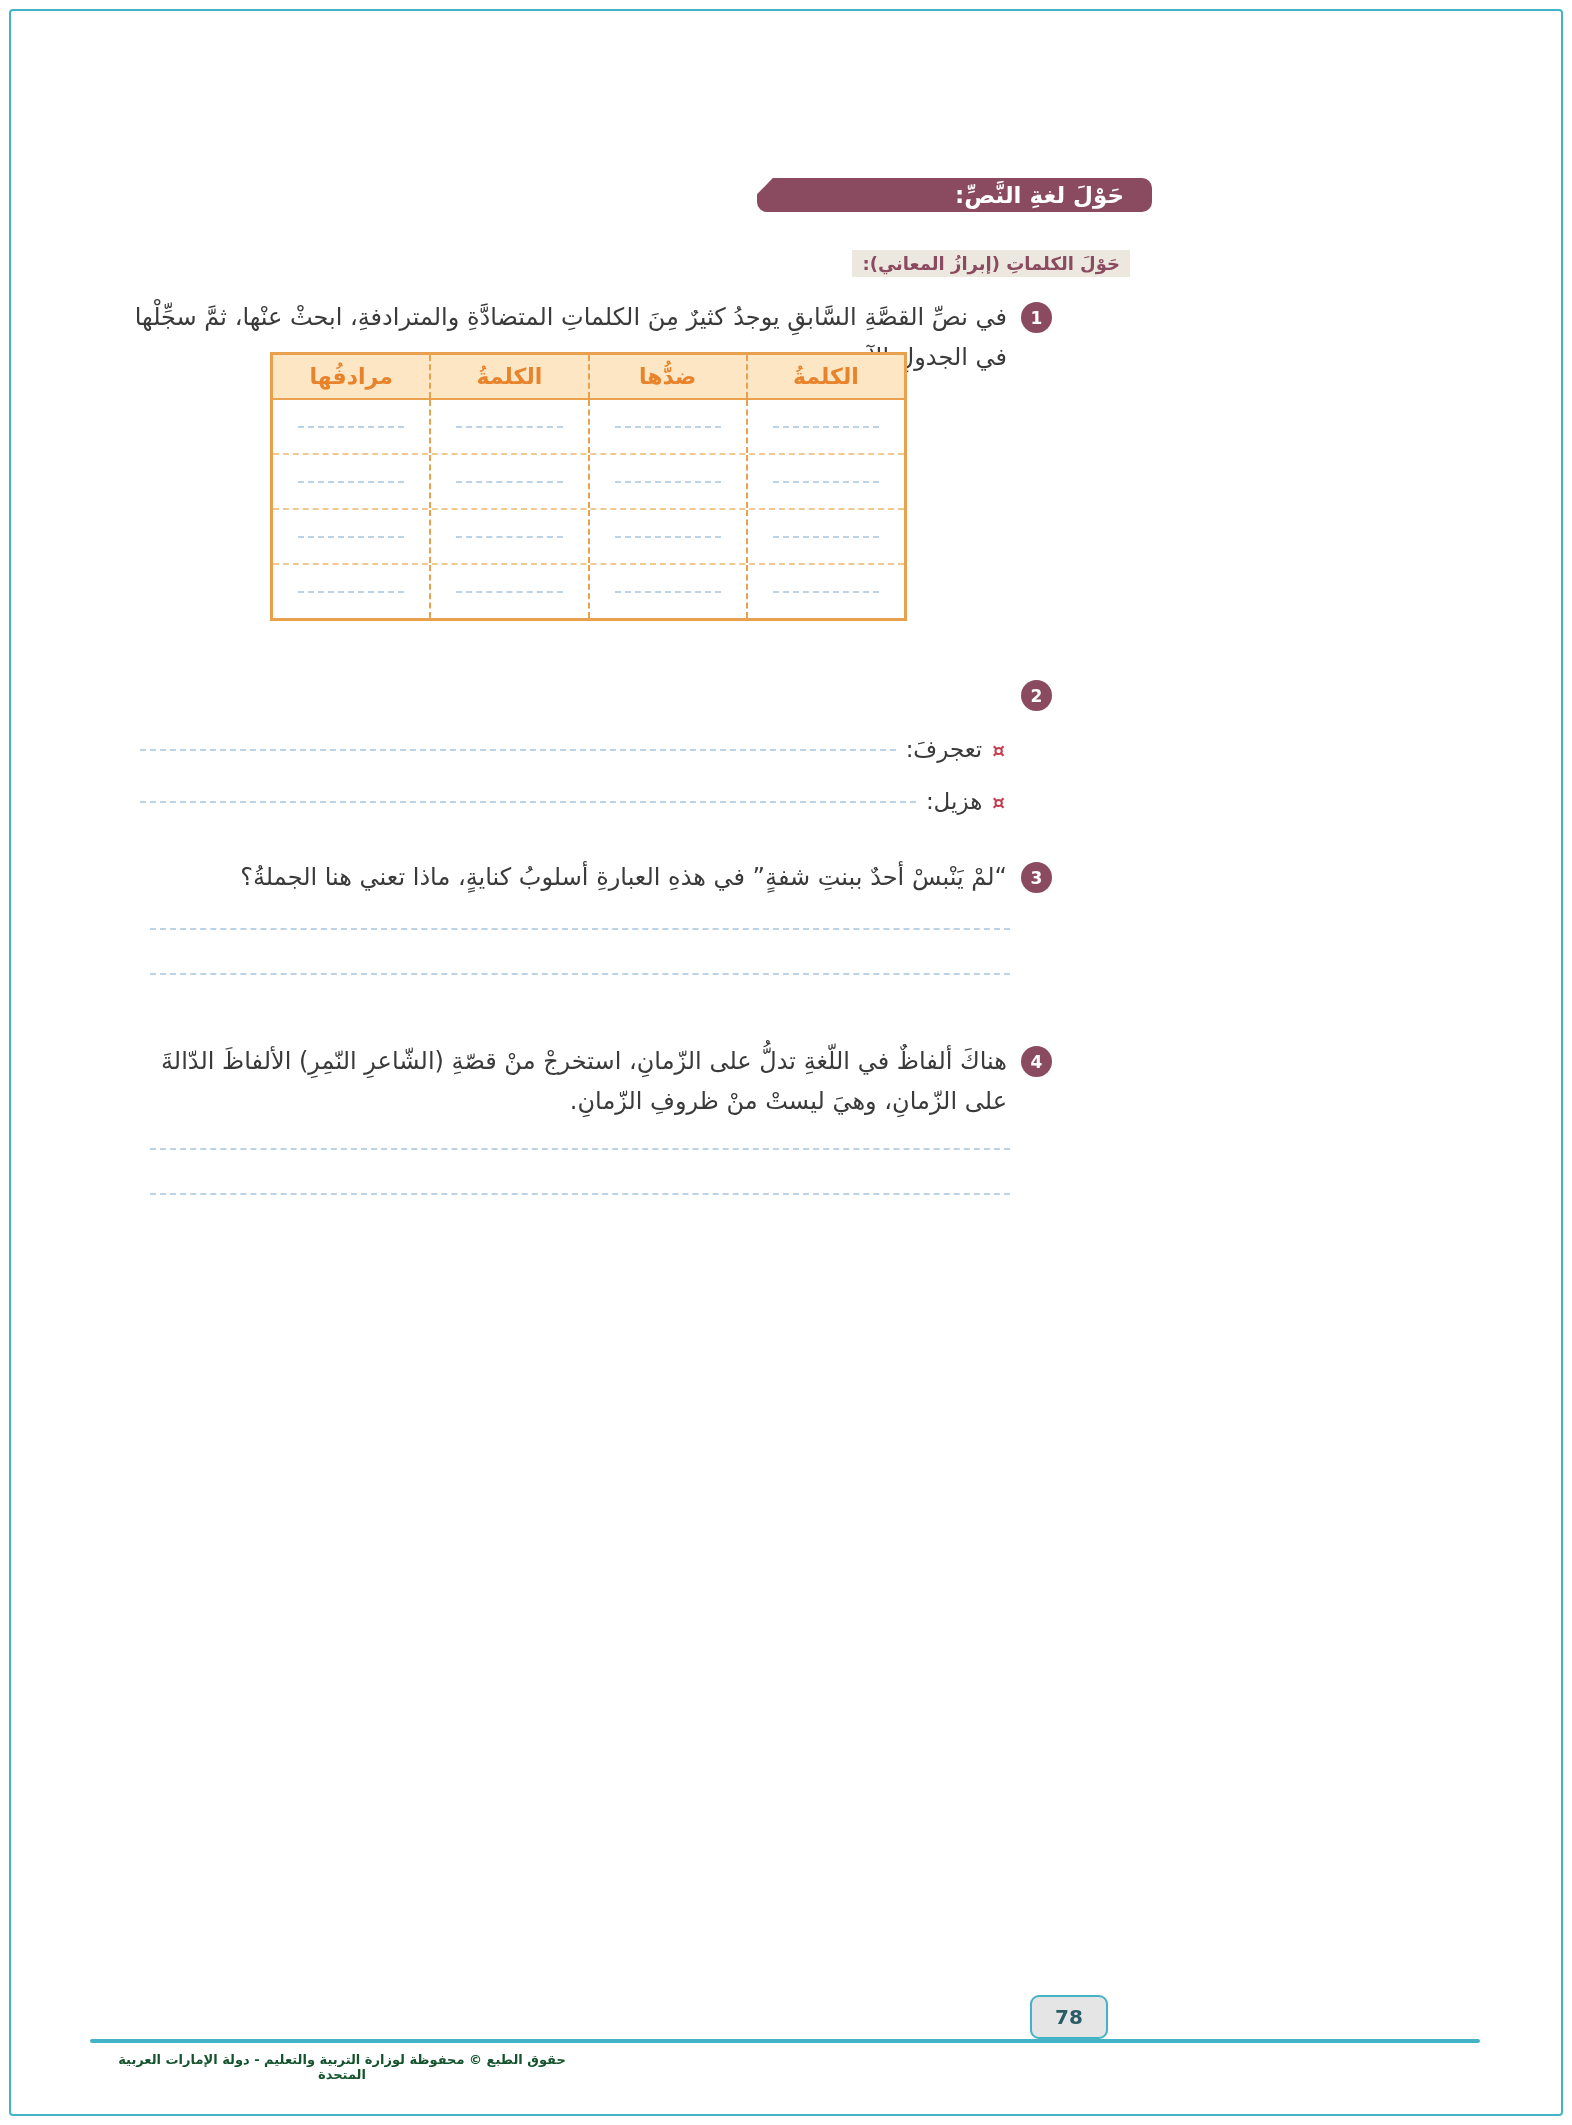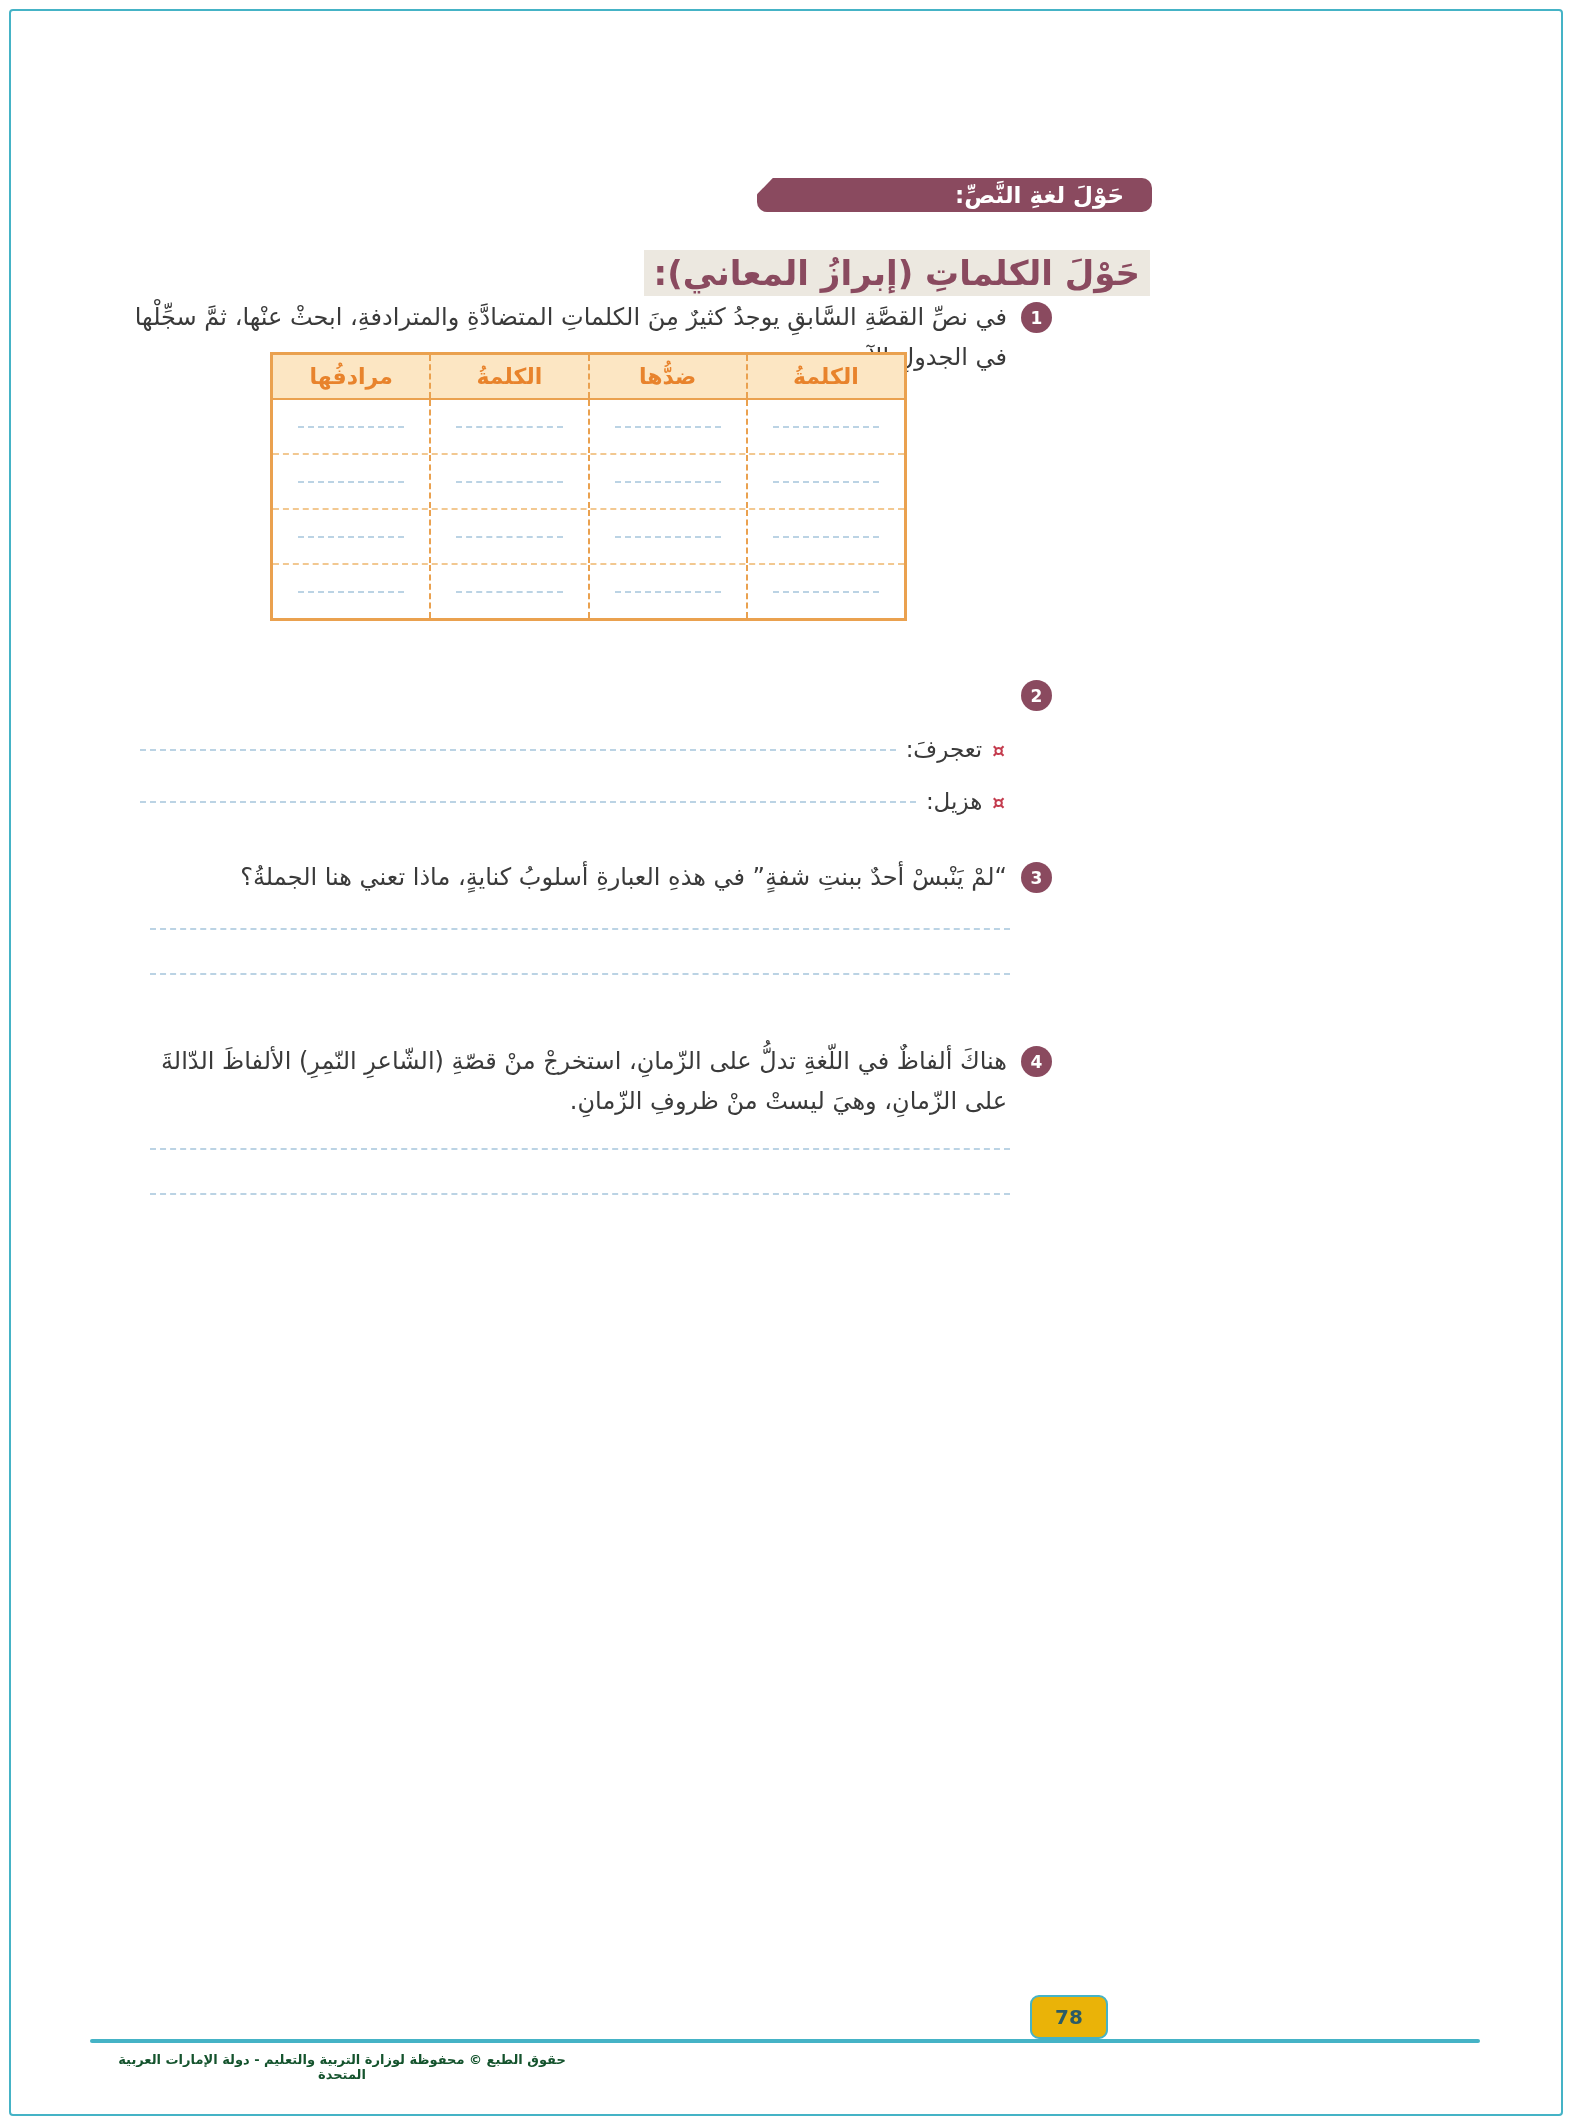--- a/index.html
+++ b/index.html
@@ -19,22 +19,22 @@
   .lesson-label { position:absolute; top:20px; right:35px; color:#fff; font-size:40px; font-weight:bold; direction:rtl; }
   .lesson-number { position:absolute; top:74px; right:58px; color:#fff; font-size:34px; font-weight:bold; }
 
   
   .banner { position:absolute; top:178px; left:757px; width:395px; height:34px; background:#8A4A5F;
             border-radius:10px; clip-path:polygon(0 48%, 4% 0, 100% 0, 100% 100%, 0 100%);
             display:flex; align-items:center; justify-content:flex-end; padding:0 28px 0 12px; box-sizing:border-box; }
   .banner-title { color:#fff; font-size:23px; font-weight:bold; direction:rtl; }
 
   
-  .subtitle { position:absolute; top:250px; right:422px; background:#ECE8E0; color:#8A4A5F;
-              font-size:34px; font-weight:bold; padding:3px 10px; direction:rtl; }
+  .subtitle { position:absolute; top:250px; right:442px; background:#ECE8E0; color:#8A4A5F;
+              font-size:18px; font-weight:bold; padding:3px 10px; direction:rtl; }
 
   
   .question { position:absolute; left:130px; width:922px; display:flex; direction:rtl; gap:14px; align-items:flex-start; }
   .qnum { flex:0 0 auto; width:31px; height:31px; border-radius:50%; background:#8A4A5F; color:#fff;
           display:inline-flex; align-items:center; justify-content:center; font-size:17px; font-weight:bold; margin-top:4px; }
   .qtext { margin:0; font-size:24px; line-height:1.65; direction:rtl; text-align:right; }
 
   
   .vocab-table { position:absolute; top:352px; left:270px; width:637px; border:3px solid #EAA14F; direction:rtl; background:#fff; box-sizing:border-box; }
   .thead { display:flex; background:#FCE6C3; border-bottom:2px solid #EAA14F; }
@@ -49,21 +49,21 @@
   .vocab-row { position:absolute; left:140px; width:865px; display:flex; direction:rtl; gap:10px; align-items:baseline; }
   .bullet { color:#C43C4E; font-size:20px; font-weight:bold; flex:0 0 auto; }
   .vlabel { font-size:23px; flex:0 0 auto; }
   .fill-line { flex:1 1 auto; border-bottom:2px dashed #BBD3E4; transform:translateY(-6px); }
 
   
   .answer-line-abs { position:absolute; left:150px; width:860px; border-top:2px dashed #BBD3E4; }
 
   
   .footer-rule { position:absolute; top:2039px; left:90px; width:1390px; height:4px; background:#45B3C6; border-radius:2px; }
-  .page-badge { position:absolute; top:1995px; left:1030px; width:74px; height:40px; background:#eab308;
+  .page-badge { position:absolute; top:1995px; left:1030px; width:74px; height:40px; background:#e5e5e5;
                 border:2px solid #45B3C6; border-radius:9px; display:flex; align-items:center; justify-content:center;
                 font-size:20px; color:#2b5b66; font-weight:bold; z-index:2; }
   .copyright { position:absolute; top:2052px; left:92px; width:500px; font-size:13px; color:#14532d;
                direction:rtl; text-align:center; font-weight:bold; }
 </style>
 </head>
 <body>
 
 <div class="page">
   <div class="frame"></div>

